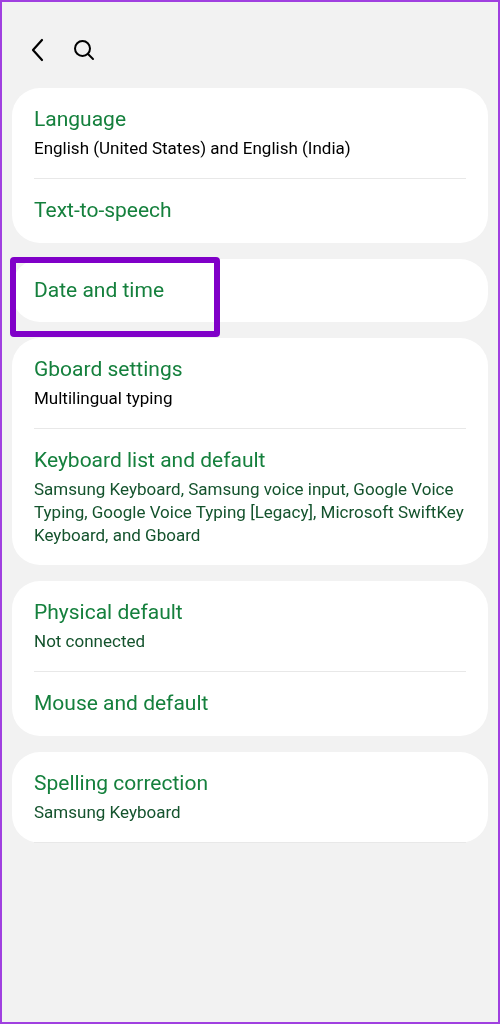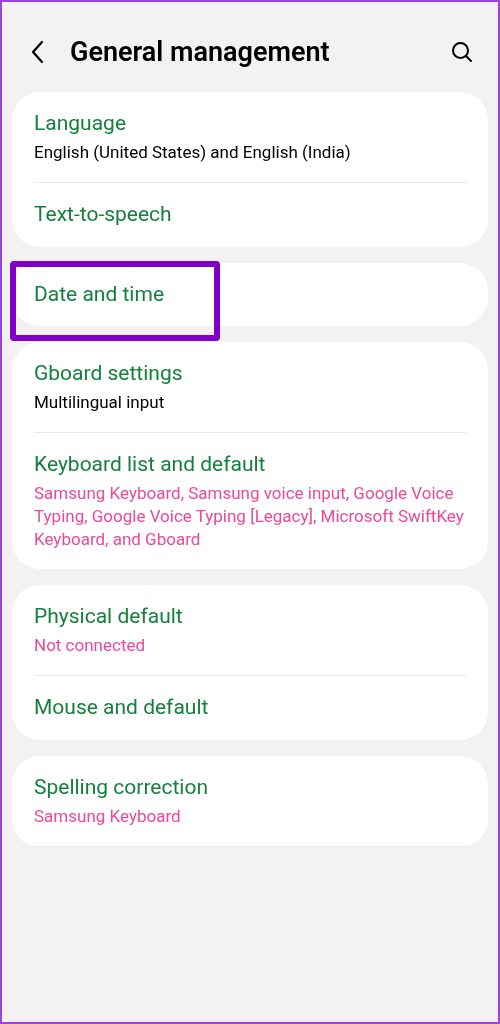--- a/index.html
+++ b/index.html
@@ -50,21 +50,21 @@
       position: relative;
     }
     .item-title {
       font-size: 21px;
       color: #15803d;
       font-weight: 400;
       line-height: 1.3;
     }
     .item-subtitle {
       font-size: 17px;
-      color: #ec4899;
+      color: #14532d;
       margin-top: 4px;
       line-height: 1.35;
     }
     .item-subtitle.link {
       color: #000000;
     }
     .divider {
       height: 1px;
       background: #e8e8e8;
       margin: 0 22px;
@@ -83,21 +83,20 @@
   </style>
 </head>
 <body>
 
 <div class="header">
   <div class="back-icon">
     <svg viewBox="0 0 18 28" fill="none" stroke="#000" stroke-width="2.2" stroke-linecap="round" stroke-linejoin="round">
       <polyline points="13,4 4,14 13,24"></polyline>
     </svg>
   </div>
-  <div class="header-title">General management</div>
   <div class="search-icon">
     <svg viewBox="0 0 24 24" fill="none" stroke="#000" stroke-width="2" stroke-linecap="round">
       <circle cx="10.5" cy="10.5" r="7.5"></circle>
       <line x1="21" y1="21" x2="16" y2="16"></line>
     </svg>
   </div>
 </div>
 
 <div class="card">
   <div class="item">
@@ -113,21 +112,21 @@
 <div class="card card-single">
   <div class="item">
     <div class="item-title">Date and time</div>
     <div class="highlight-box"></div>
   </div>
 </div>
 
 <div class="card">
   <div class="item">
     <div class="item-title">Gboard settings</div>
-    <div class="item-subtitle link">Multilingual input</div>
+    <div class="item-subtitle link">Multilingual typing</div>
   </div>
   <div class="divider"></div>
   <div class="item">
     <div class="item-title">Keyboard list and default</div>
     <div class="item-subtitle">Samsung Keyboard, Samsung voice input, Google Voice Typing, Google Voice Typing [Legacy], Microsoft SwiftKey Keyboard, and Gboard</div>
   </div>
 </div>
 
 <div class="card">
   <div class="item">

